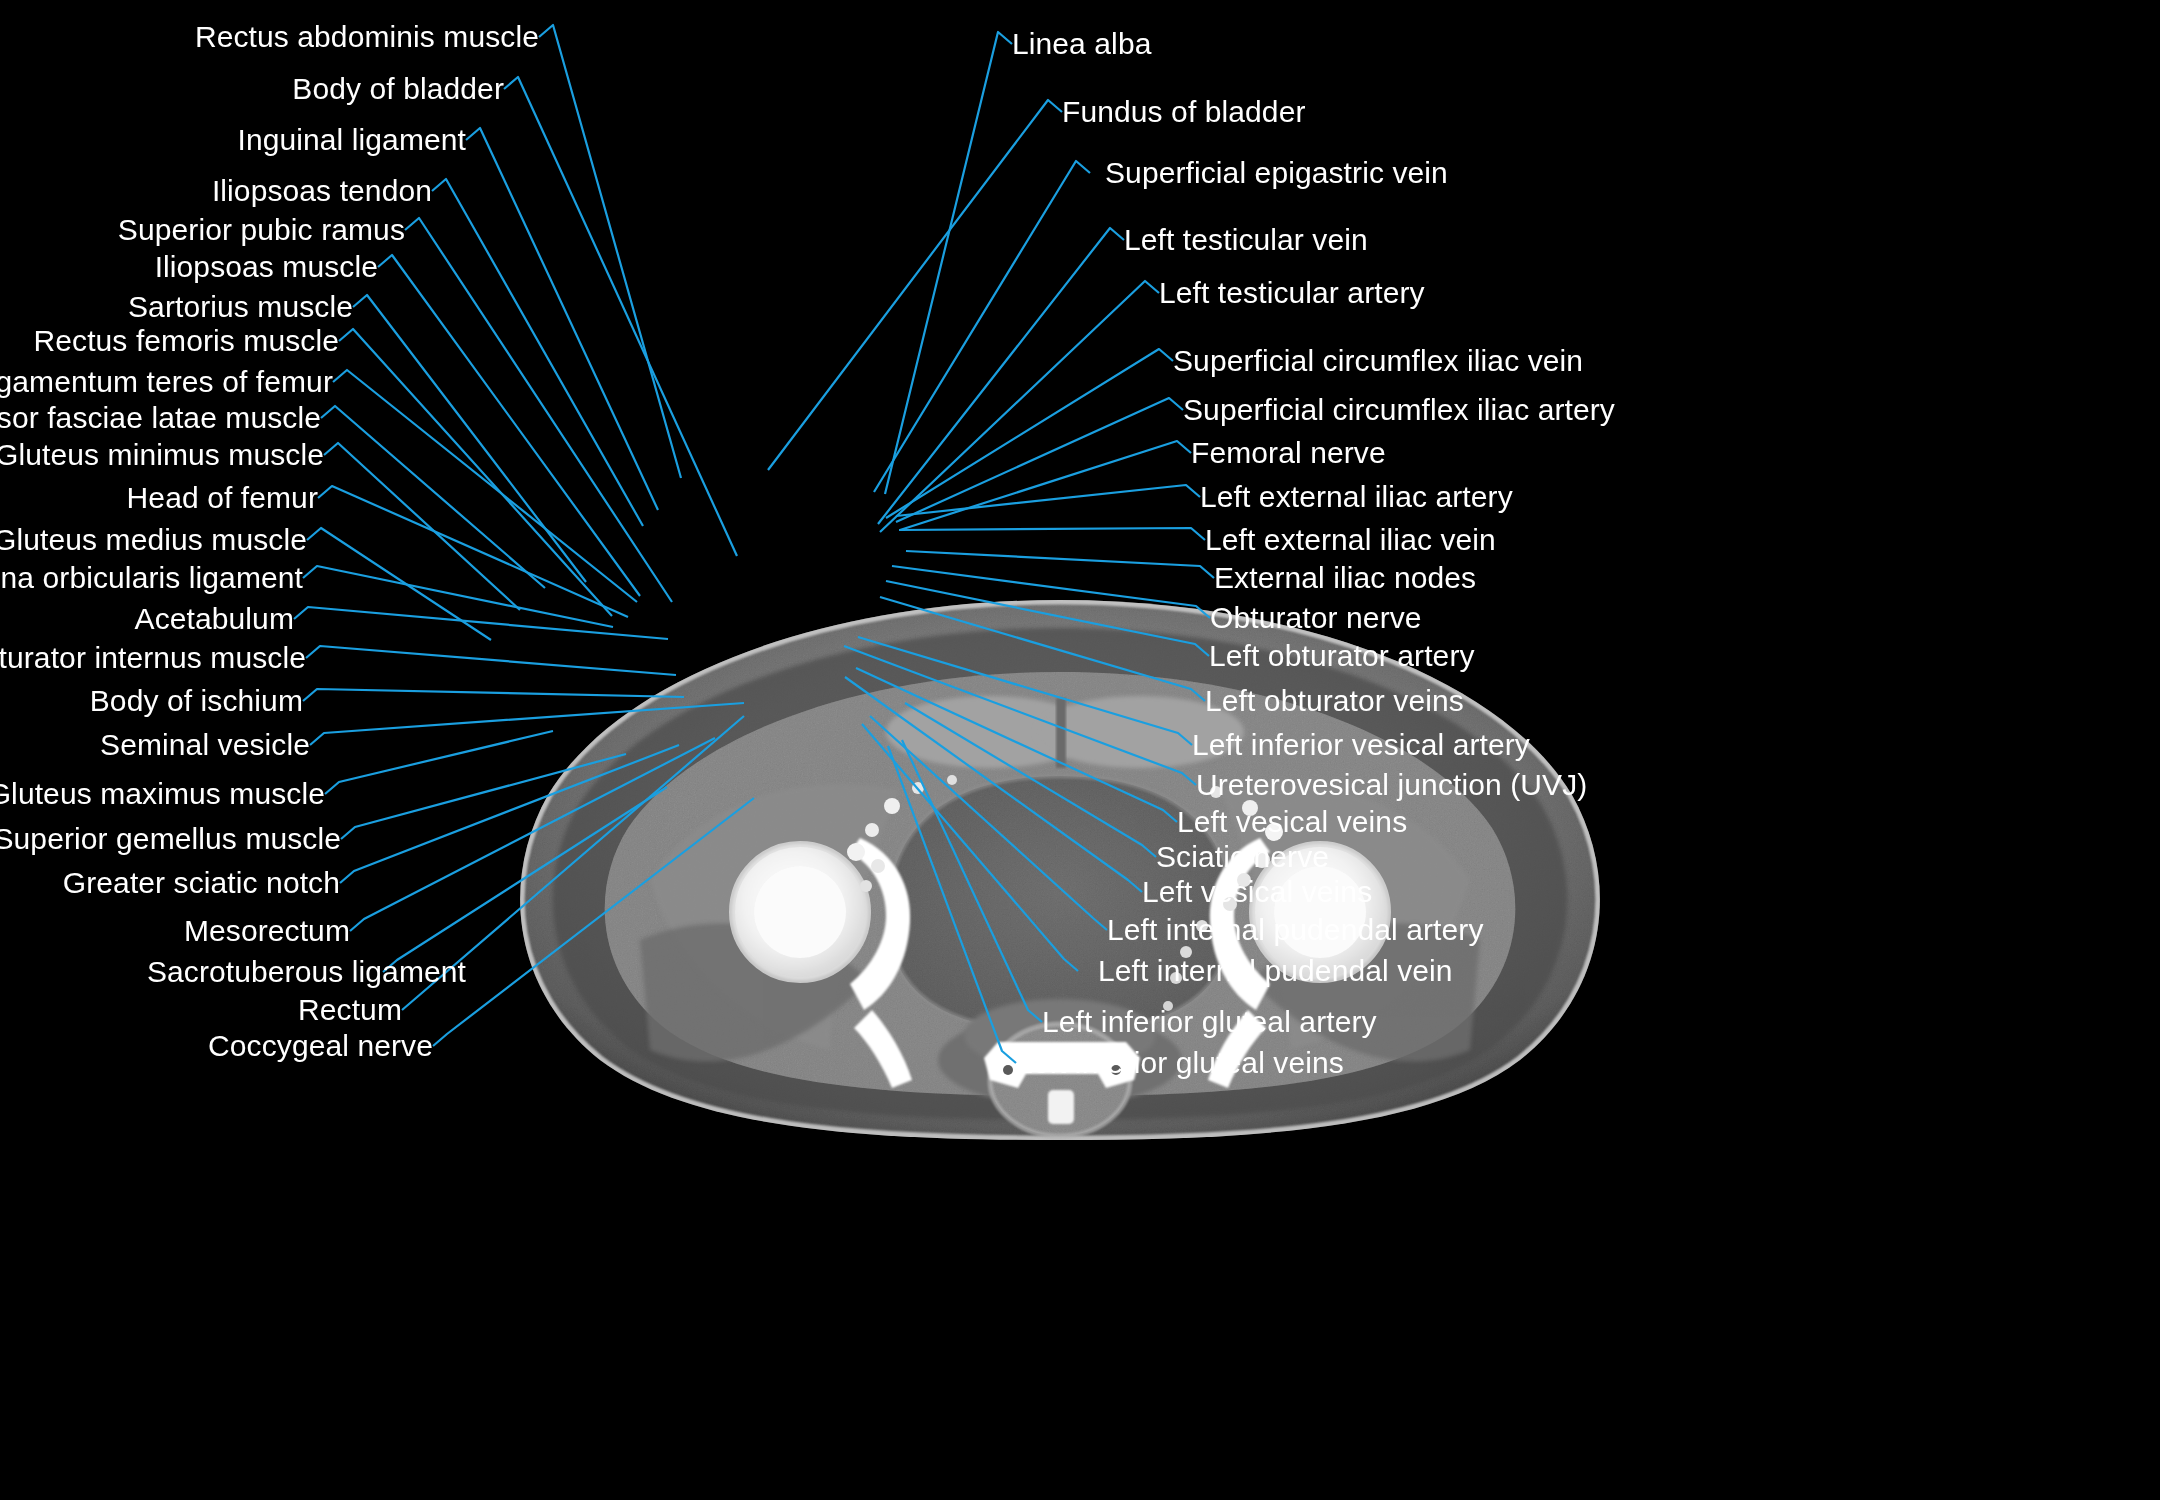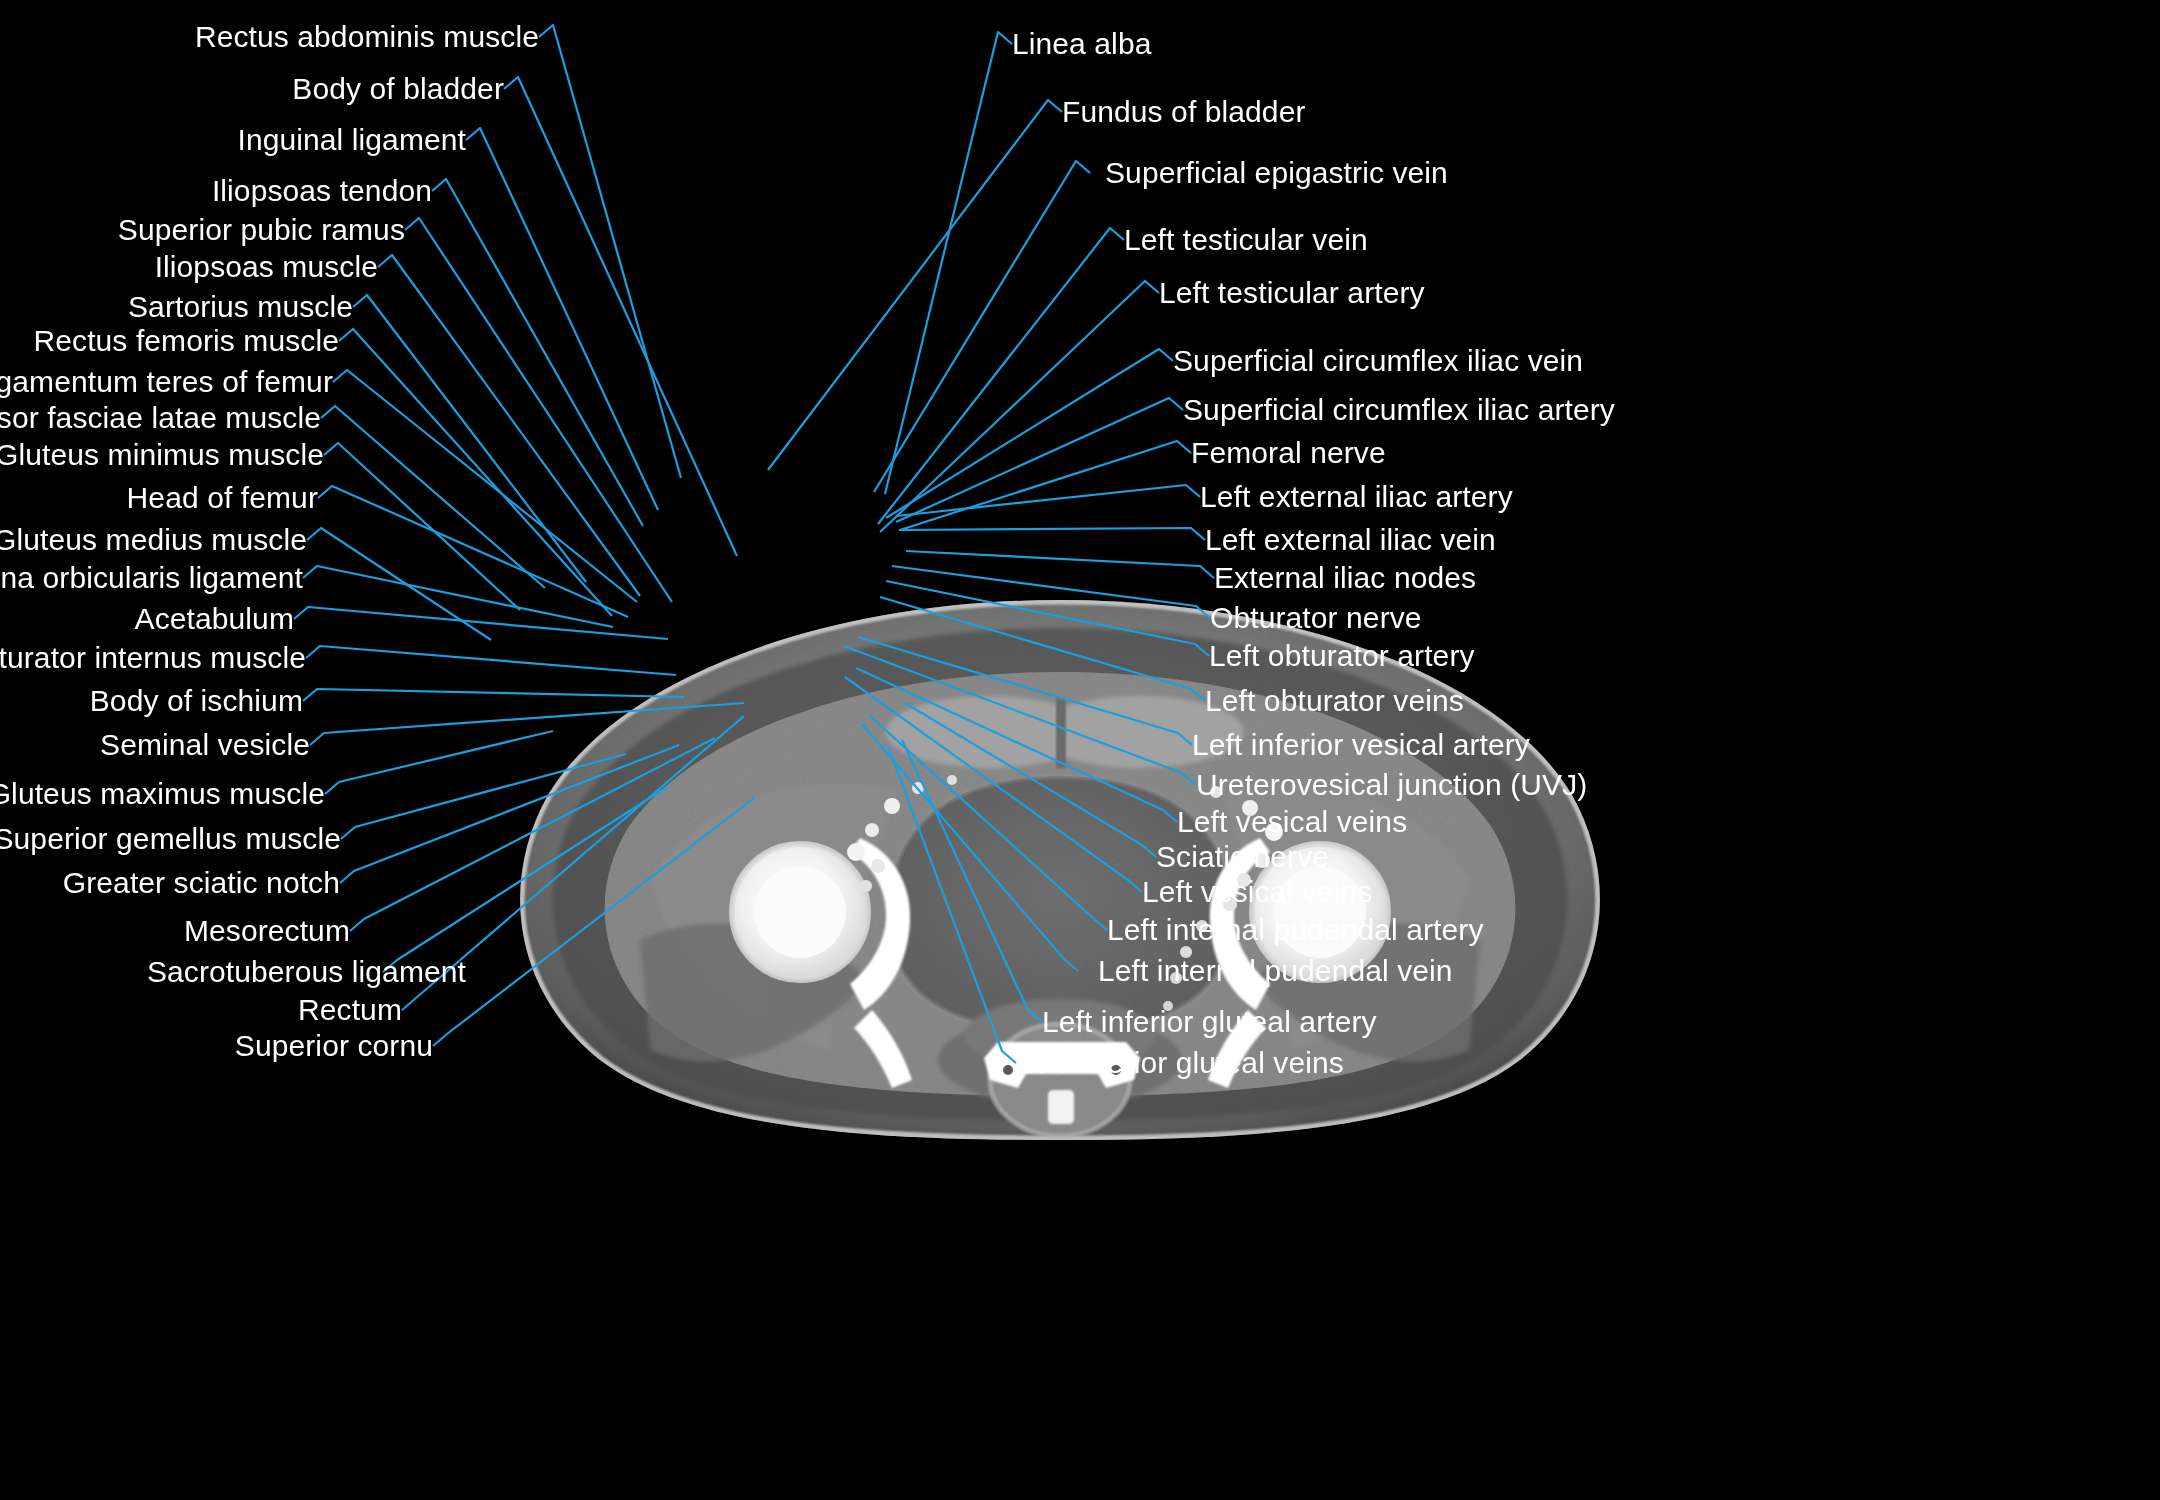--- a/index.html
+++ b/index.html
@@ -229,21 +229,21 @@
       <div class="lbl r" style="right: 1866px; top: 619px;">Acetabulum</div>
       <div class="lbl r" style="right: 1854px; top: 658px;">Obturator internus muscle</div>
       <div class="lbl r" style="right: 1857px; top: 701px;">Body of ischium</div>
       <div class="lbl r" style="right: 1850px; top: 745px;">Seminal vesicle</div>
       <div class="lbl r" style="right: 1835px; top: 794px;">Gluteus maximus muscle</div>
       <div class="lbl r" style="right: 1819px; top: 839px;">Superior gemellus muscle</div>
       <div class="lbl r" style="right: 1820px; top: 883px;">Greater sciatic notch</div>
       <div class="lbl r" style="right: 1810px; top: 931px;">Mesorectum</div>
       <div class="lbl r" style="right: 1694px; top: 972px;">Sacrotuberous ligament</div>
       <div class="lbl r" style="right: 1758px; top: 1010px;">Rectum</div>
-      <div class="lbl r" style="right: 1727px; top: 1046px;">Superior cornu</div>
+      <div class="lbl r" style="right: 1727px; top: 1046px;">Coccygeal nerve</div>
     </div>
   <div id="labels-right">
       <div class="lbl l" style="left: 1012px; top: 44px;">Linea alba</div>
       <div class="lbl l" style="left: 1062px; top: 112px;">Fundus of bladder</div>
       <div class="lbl l" style="left: 1090px; top: 173px; margin-left: 15px;">Superficial epigastric vein</div>
       <div class="lbl l" style="left: 1124px; top: 240px;">Left testicular vein</div>
       <div class="lbl l" style="left: 1159px; top: 293px;">Left testicular artery</div>
       <div class="lbl l" style="left: 1173px; top: 361px;">Superficial circumflex iliac vein</div>
       <div class="lbl l" style="left: 1183px; top: 410px;">Superficial circumflex iliac artery</div>
       <div class="lbl l" style="left: 1191px; top: 453px;">Femoral nerve</div>

